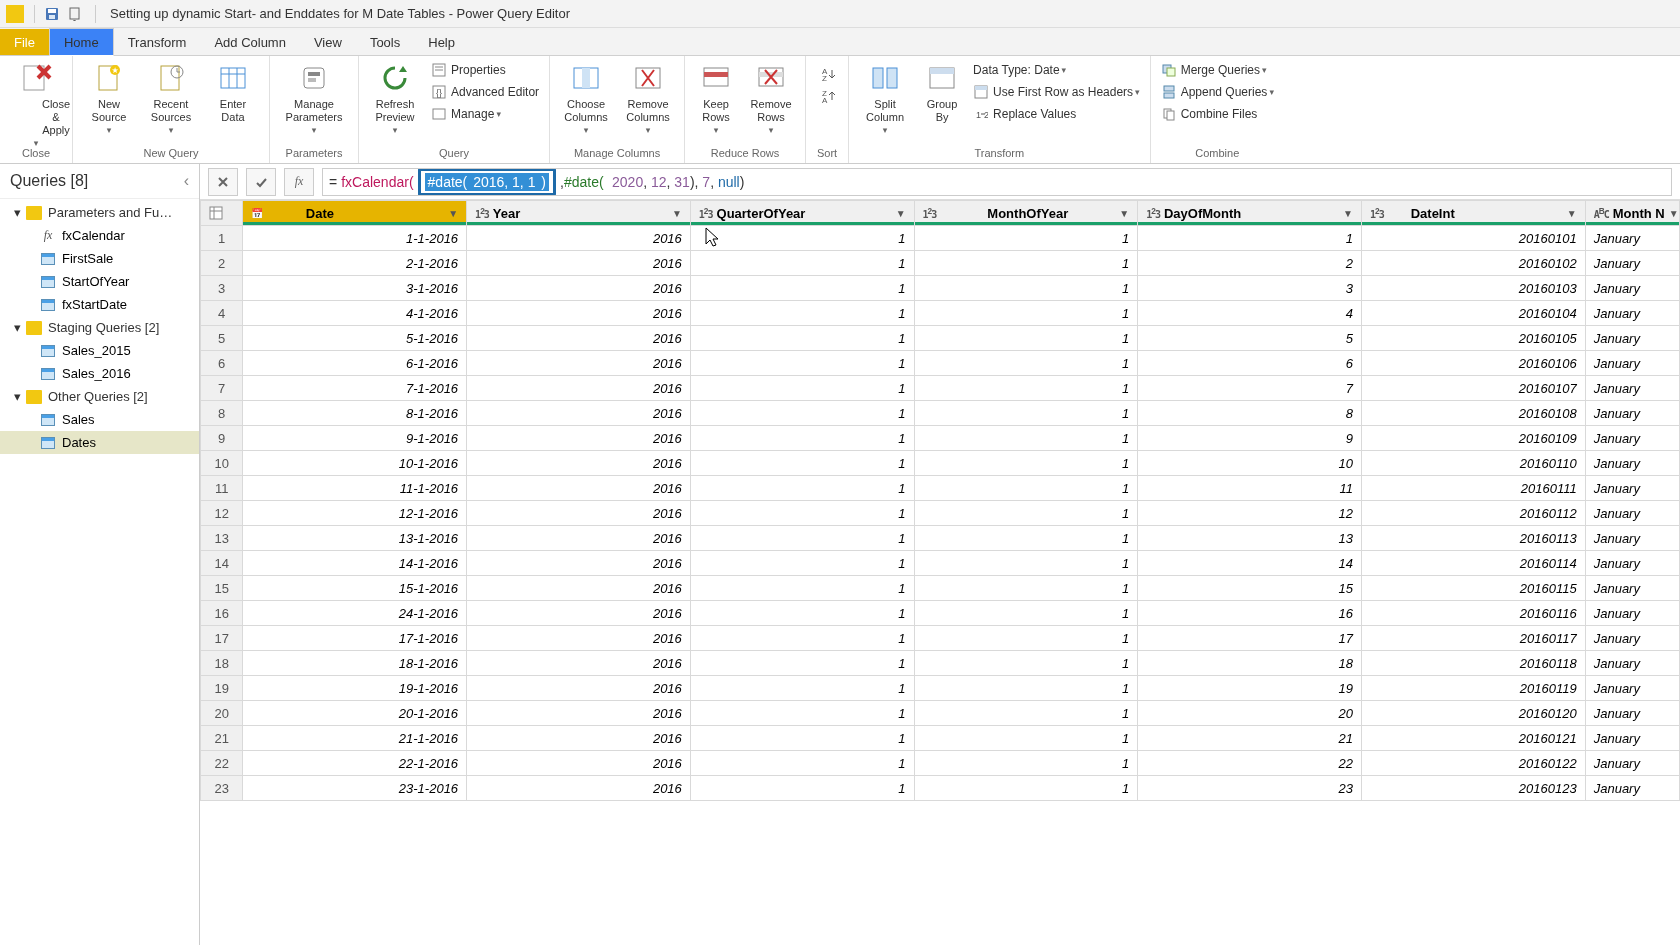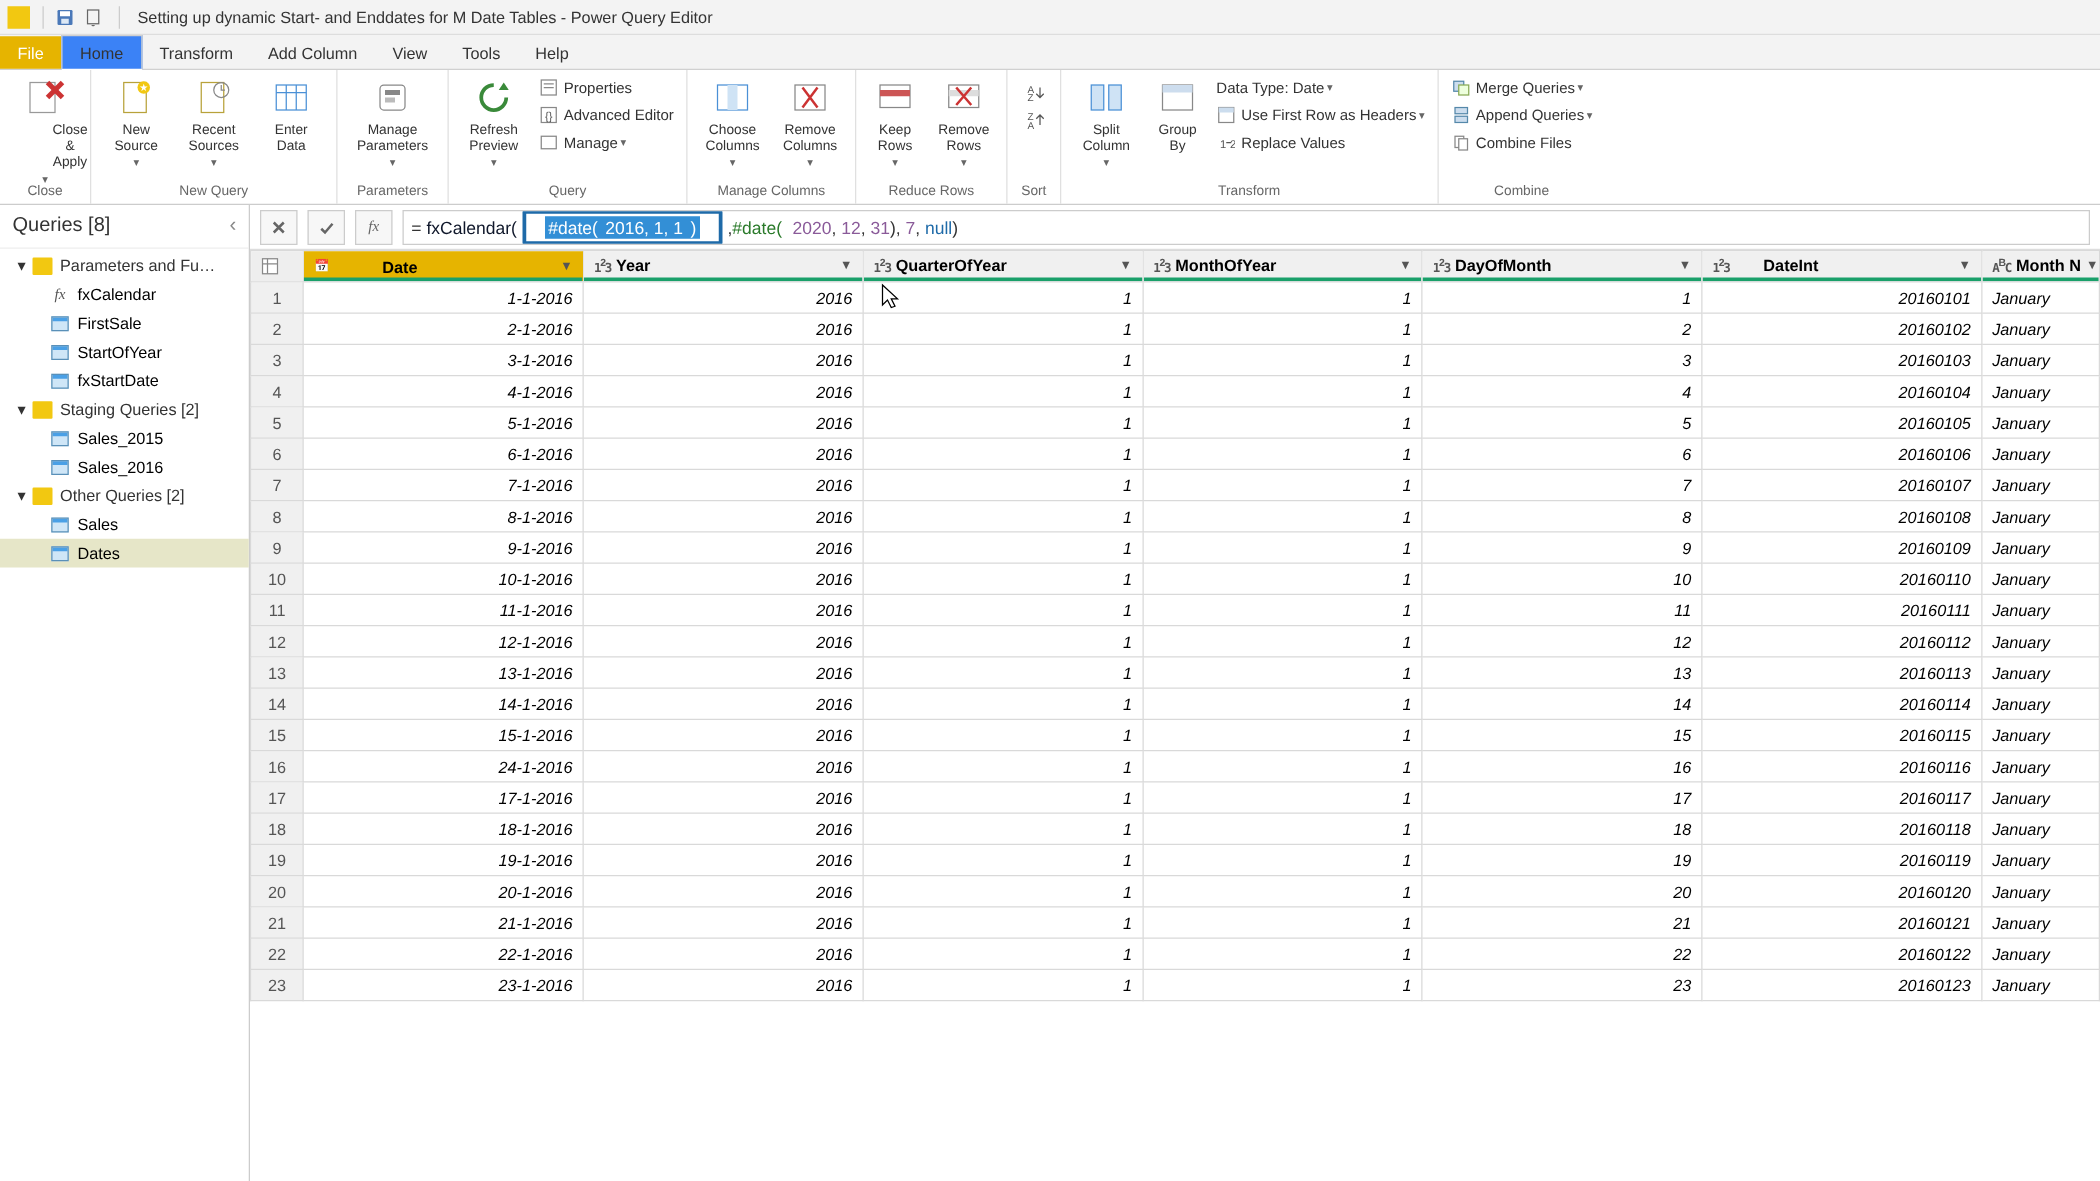--- a/index.html
+++ b/index.html
@@ -43,26 +43,26 @@
   .query-item .fx { font-style: italic; font-family: Georgia, serif; color:#555; font-size:12px;}
   .tbl-icon { width:14px; height:12px; background: linear-gradient(#4aa0e6,#4aa0e6) 0 0 / 100% 3px no-repeat, #cfe6f7; border:1px solid #5a90b8;}
 
   
   .content { flex: 1; display: flex; flex-direction: column; position: relative; min-width:0;}
   .formula-bar { display: flex; align-items: center; height: 36px; border-bottom: 1px solid #ddd; padding: 0 8px; gap: 8px; }
   .fb-btn { width: 30px; height: 28px; border: 1px solid #ccc; display:flex; align-items:center; justify-content:center; background:#f7f7f7;}
   .fb-fx { width: 30px; height: 28px; border: 1px solid #ccc; display:flex; align-items:center; justify-content:center; font-style:italic; font-family: Georgia, serif; color:#666; background:#f7f7f7;}
   .fb-input { flex: 1; height: 28px; border: 1px solid #ccc; display:flex; align-items:center; padding: 0 6px; font-family: Consolas, monospace; font-size: 14px; color:#333; white-space:nowrap; overflow:hidden;}
   .fb-input .eq { color:#333; margin-right:4px;}
-  .fb-input .fn { color:#0f172a; }
+  .fb-input .fn { color:#be185d; }
   .fb-input .kw { color:#2a7a2a; }
   .fb-input .num { color:#8a5a99; }
   .fb-input .nul { color:#1e6aa8; }
   .fb-input .sel { background:#338fd6; color:#fff; padding:1px 3px; }
-  .fb-input .outline { border:3px solid #1e6aa8; padding:2px 15px; margin: 0 4px; border-radius:2px; display:inline-flex; align-items:center;}
+  .fb-input .outline { border:3px solid #1e6aa8; padding:2px 4px; margin: 0 4px; border-radius:2px; display:inline-flex; align-items:center;}
   .fb-input .outline .part { margin-right:2px; }
 
   
   .grid-wrap { flex:1; overflow:hidden; position:relative; }
   table.grid { border-collapse: collapse; width: 100%; table-layout:fixed; }
   table.grid th, table.grid td { border: 1px solid #d9d9d9; padding: 3px 8px; font-size: 13px; height: 25px; white-space:nowrap; overflow:hidden;}
   table.grid th { background: #f0f0f0; text-align: left; position: relative; }
   table.grid th.rownum-head { width: 36px; background:#eee; }
   table.grid th .hdr { display:flex; align-items:center; justify-content:space-between; }
   table.grid th .type-icon { font-size:10px; color:#555; margin-right:4px; font-family: Consolas, monospace; letter-spacing:-1px;}
@@ -555,21 +555,21 @@
                 <div class="hdr">
                   <span class="type-icon">1<sup>2</sup>3</span>
                   <span style="flex:1;">QuarterOfYear</span>
                   <span class="drop">▼</span>
                 </div>
                 <div class="underline"></div>
               </th>
               <th>
                 <div class="hdr">
                   <span class="type-icon">1<sup>2</sup>3</span>
-                  <span style="flex:1;">MonthOfYear</span>
+                  <span style="flex:1;text-align:center;">MonthOfYear</span>
                   <span class="drop">▼</span>
                 </div>
                 <div class="underline"></div>
               </th>
               <th>
                 <div class="hdr">
                   <span class="type-icon">1<sup>2</sup>3</span>
                   <span style="flex:1;">DayOfMonth</span>
                   <span class="drop">▼</span>
                 </div>

